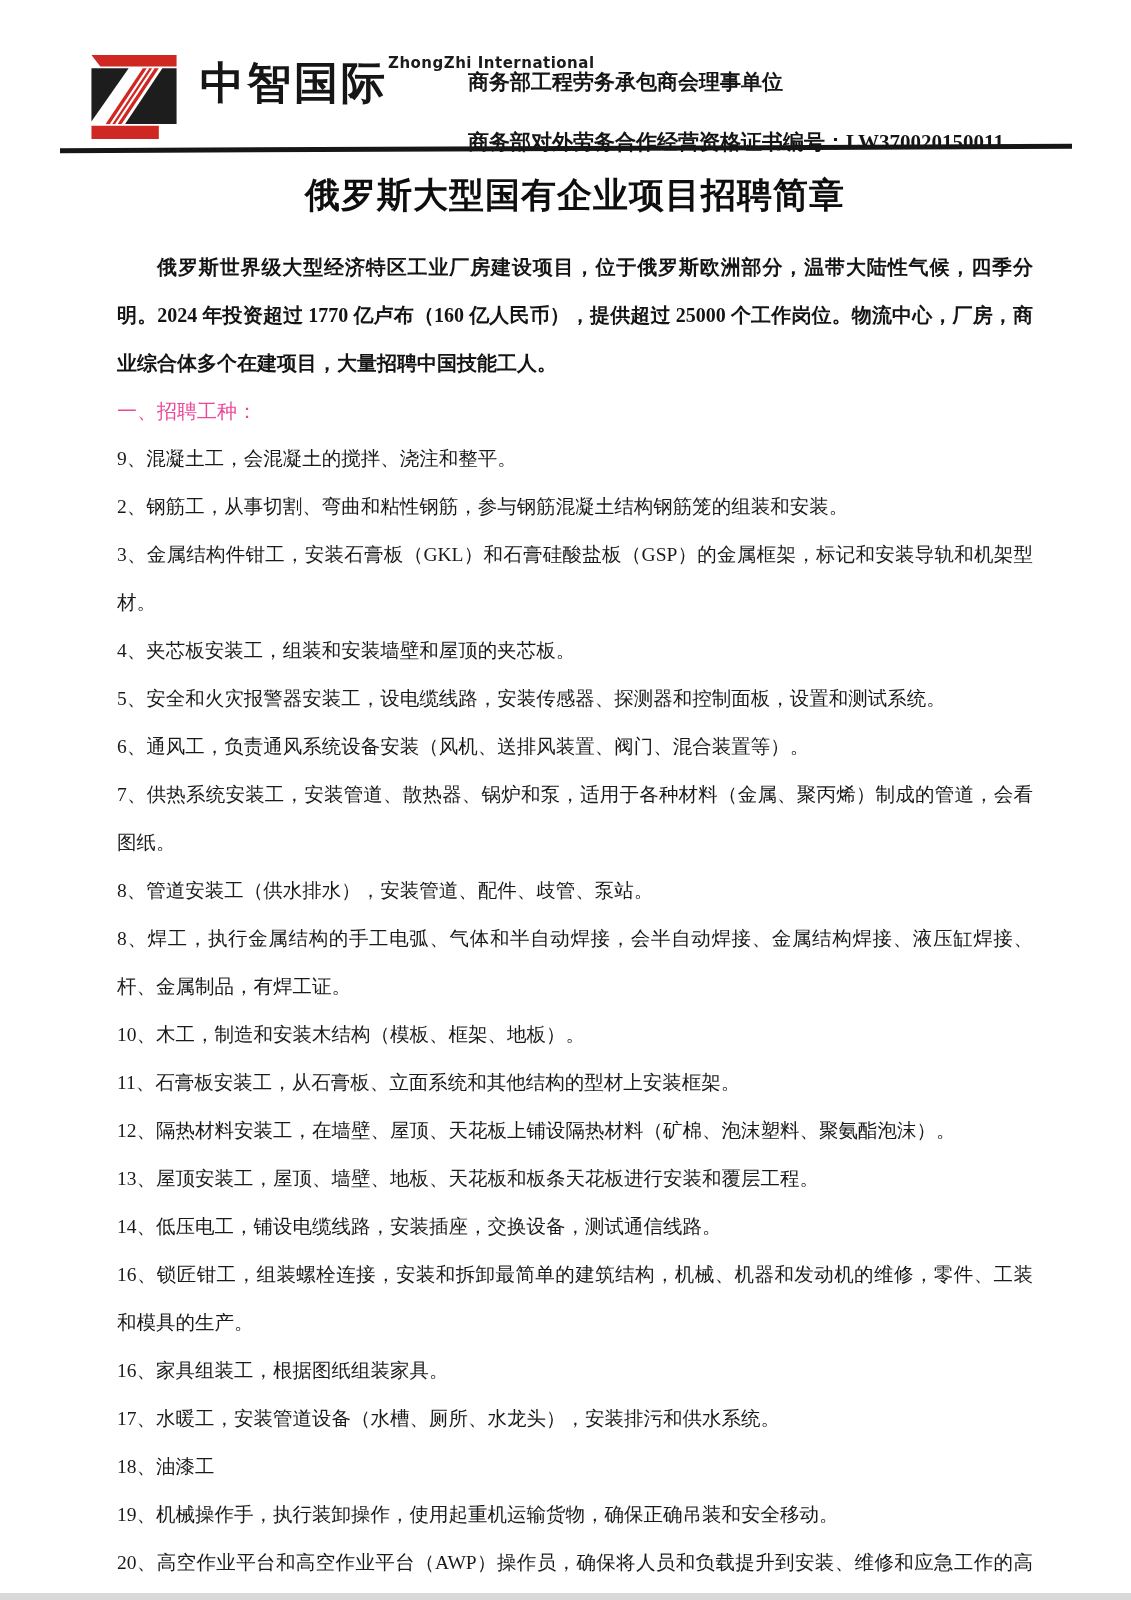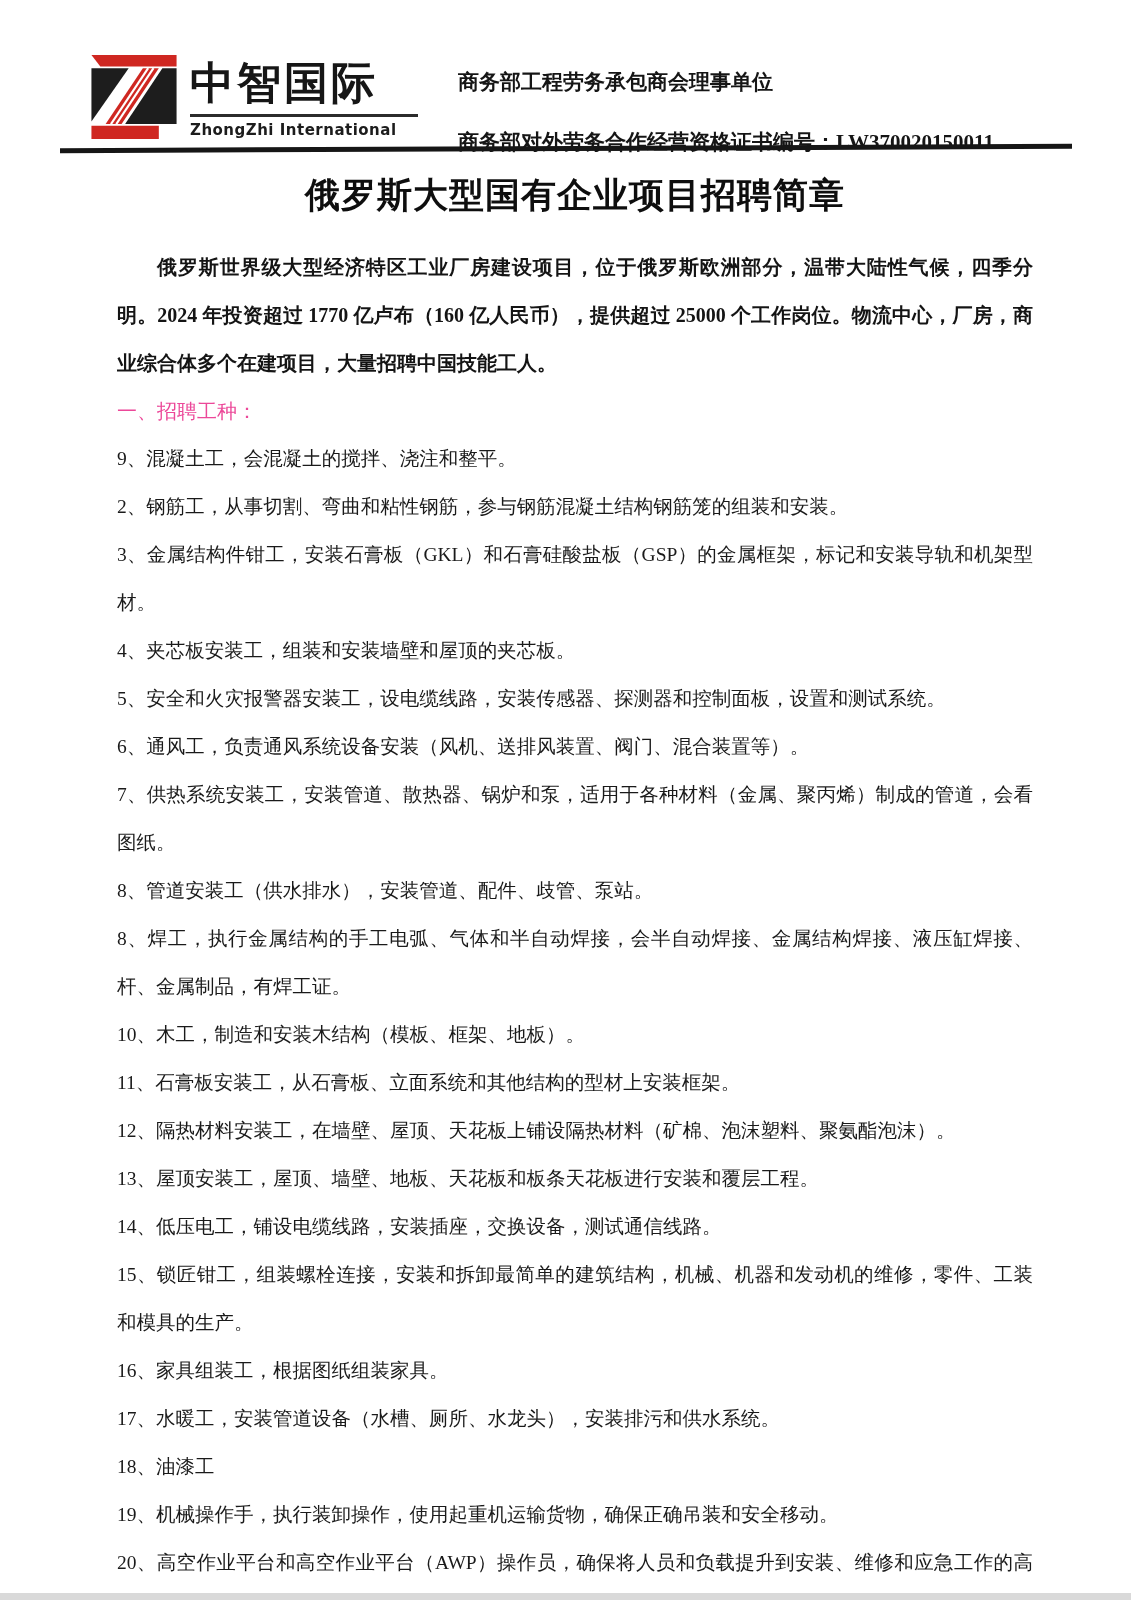--- a/index.html
+++ b/index.html
@@ -17,21 +17,22 @@
   
   .header {
     position: absolute;
     top: 54px; left: 78px; right: 58px;
     display: flex;
     align-items: flex-start;
   }
   .logo { display: flex; align-items: flex-start; }
   .logo-icon { width: 112px; height: 86px; flex: 0 0 auto; }
   .logo-textblock {
-    display: flex; flex-direction: column;
+    margin-left: 10px;
+    display: flex; flex-direction: row;
     width: 230px;
   }
   .logo-cn {
     font-family: "DejaVu Sans", "Liberation Sans", sans-serif;
     font-weight: 900;
     font-size: 44px;
     line-height: 58px;
     letter-spacing: 3px;
     color: #161616;
     white-space: nowrap;
@@ -157,21 +158,21 @@
         <p class="job">5、安全和火灾报警器安装工，设电缆线路，安装传感器、探测器和控制面板，设置和测试系统。</p>
         <p class="job">6、通风工，负责通风系统设备安装（风机、送排风装置、阀门、混合装置等）。</p>
         <p class="job">7、供热系统安装工，安装管道、散热器、锅炉和泵，适用于各种材料（金属、聚丙烯）制成的管道，会看图纸。</p>
         <p class="job">8、管道安装工（供水排水），安装管道、配件、歧管、泵站。</p>
         <p class="job">8、焊工，执行金属结构的手工电弧、气体和半自动焊接，会半自动焊接、金属结构焊接、液压缸焊接、杆、金属制品，有焊工证。</p>
         <p class="job">10、木工，制造和安装木结构（模板、框架、地板）。</p>
         <p class="job">11、石膏板安装工，从石膏板、立面系统和其他结构的型材上安装框架。</p>
         <p class="job">12、隔热材料安装工，在墙壁、屋顶、天花板上铺设隔热材料（矿棉、泡沫塑料、聚氨酯泡沫）。</p>
         <p class="job">13、屋顶安装工，屋顶、墙壁、地板、天花板和板条天花板进行安装和覆层工程。</p>
         <p class="job">14、低压电工，铺设电缆线路，安装插座，交换设备，测试通信线路。</p>
-        <p class="job">15、锁匠钳工，组装螺栓连接，安装和拆卸最简单的建筑结构，机械、机器和发动机的维修，零件、工装和模具的生产。</p>
+        <p class="job">16、锁匠钳工，组装螺栓连接，安装和拆卸最简单的建筑结构，机械、机器和发动机的维修，零件、工装和模具的生产。</p>
         <p class="job">16、家具组装工，根据图纸组装家具。</p>
         <p class="job">17、水暖工，安装管道设备（水槽、厕所、水龙头），安装排污和供水系统。</p>
         <p class="job">18、油漆工</p>
         <p class="job">19、机械操作手，执行装卸操作，使用起重机运输货物，确保正确吊装和安全移动。</p>
         <p class="job">20、高空作业平台和高空作业平台（AWP）操作员，确保将人员和负载提升到安装、维修和应急工作的高度。</p>
       </div>
   </div>
 
   <div class="page-bottom-edge"></div>
 </div>

